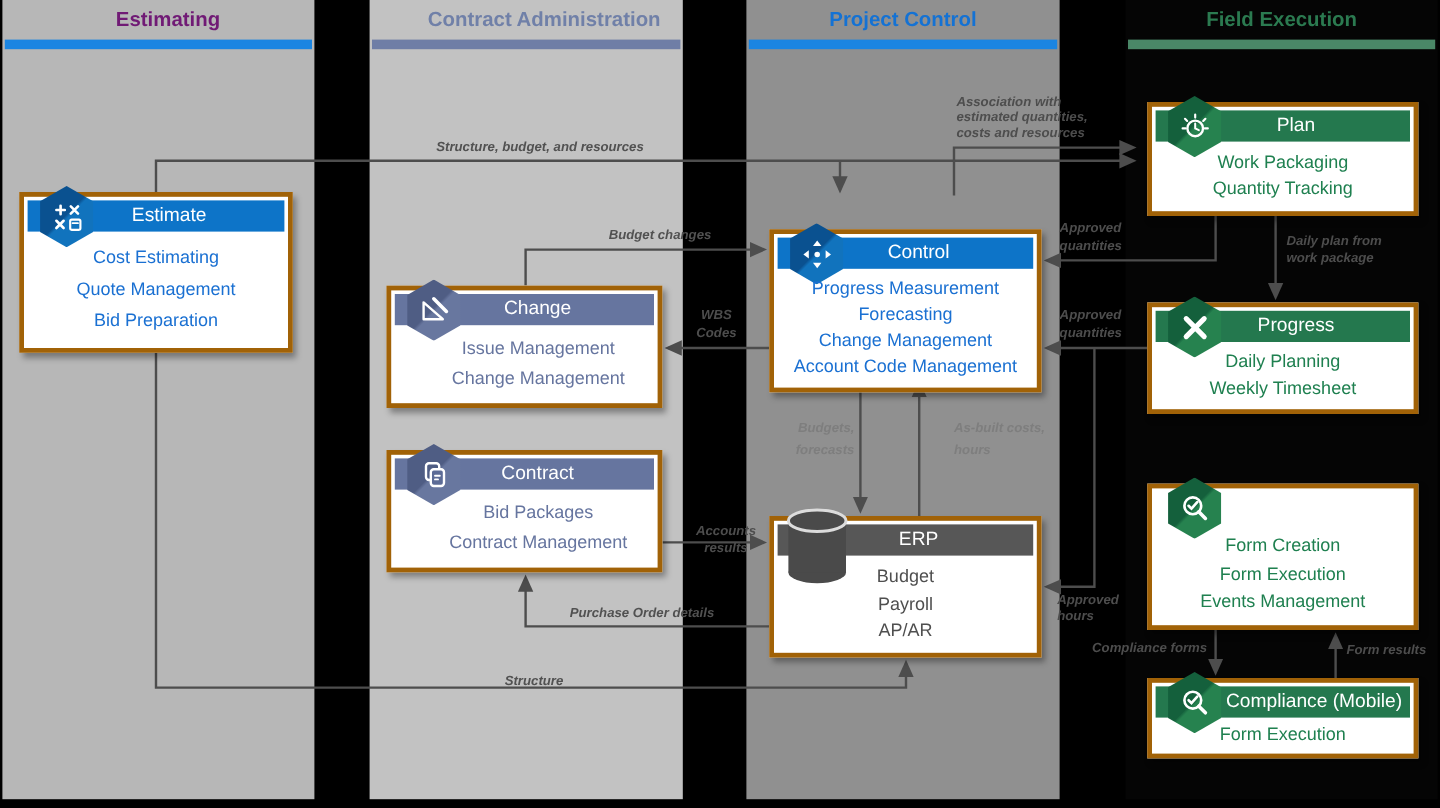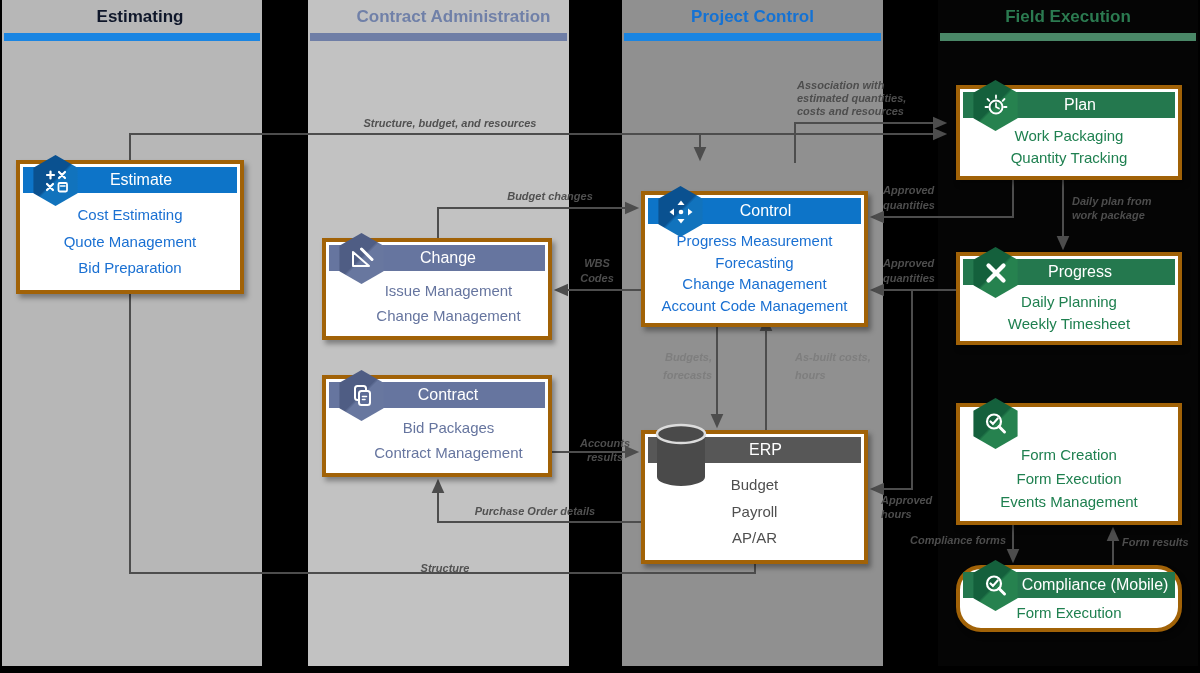--- a/index.html
+++ b/index.html
@@ -5,21 +5,21 @@
   html,body{margin:0;padding:0;background:#000;}
   #canvas{position:relative;width:1200px;height:673px;background:#000;overflow:hidden;
           font-family:"Liberation Sans",sans-serif;}
   .band{position:absolute;top:0;height:666px;}
   .band-1{left:2px;width:260px;background:#b7b7b7;}
   .band-2{left:308px;width:261px;background:#c2c2c2;}
   .band-3{left:622px;width:261px;background:#909090;}
   .band-4{left:938px;width:260px;background:#050505;}
   .colhead{position:absolute;top:0;left:0;right:0;height:33px;line-height:33px;
            text-align:center;font-size:17px;font-weight:bold;}
-  .band-1 .colhead{color:#0f172a;padding-left:16px;}
+  .band-1 .colhead{color:#701a75;padding-left:16px;}
   .band-2 .colhead{color:#7080a8;padding-left:30px;}
   .band-3 .colhead{color:#1472d4;}
   .band-4 .colhead{color:#2b7a50;}
   .colbar{position:absolute;top:33px;left:2px;right:2px;height:8px;}
   .band-1 .colbar,.band-3 .colbar{background:#1a85e2;}
   .band-2 .colbar{background:#6f7ea6;}
   .band-4 .colbar{background:#4a8767;}
 
   #wires{position:absolute;left:0;top:0;width:1200px;height:673px;pointer-events:none;}
 
@@ -212,21 +212,21 @@
       </svg>
     </div>
     <div class="items">
       <div class="item">Progress Measurement</div>
       <div class="item">Forecasting</div>
       <div class="item">Change Management</div>
       <div class="item">Account Code Management</div>
     </div>
   </div>
 
-  <div class="box theme-gray" style="left:641px;top:430px;width:227px;height:134px;">
+  <div class="box theme-gray" style="left:641px;top:430px;width:227px;height:118px;">
     <div class="box-header">
       <span>ERP</span>
     </div>
     <div class="db-icon">
       <svg width="56" height="68" viewBox="0 0 56 68">
         <ellipse cx="28" cy="55" rx="24" ry="9" fill="#4a4a4a"></ellipse>
         <rect x="4" y="12" width="48" height="43" fill="#4a4a4a"></rect>
         <ellipse cx="28" cy="12" rx="24" ry="9" fill="#4a4a4a" stroke="#dcdcdc" stroke-width="2.5"></ellipse>
       </svg>
     </div>
@@ -279,21 +279,21 @@
         <path d="M8.5,11.5 l2.4,2.4 l4.8,-5.4" stroke-width="2.2"></path>
       </svg>
     </div>
     <div class="items">
       <div class="item">Form Creation</div>
       <div class="item">Form Execution</div>
       <div class="item">Events Management</div>
     </div>
   </div>
 
-  <div class="box theme-green" style="left:956px;top:565px;width:226px;height:67px;border-radius:25px;">
+  <div class="box theme-green" style="left:956px;top:565px;width:226px;height:67px;">
     <div class="box-header" style="padding-left:52px;">
       <span>Compliance (Mobile)</span>
     </div>
     <div class="hex">
       <svg width="28" height="28" viewBox="0 0 28 28" stroke="#fff" fill="none" stroke-linecap="round">
         <circle cx="12" cy="11.5" r="7" stroke-width="2.2"></circle>
         <path d="M17,16.5 L22.5,22" stroke-width="3"></path>
         <path d="M8.5,11.5 l2.4,2.4 l4.8,-5.4" stroke-width="2.2"></path>
       </svg>
     </div>

